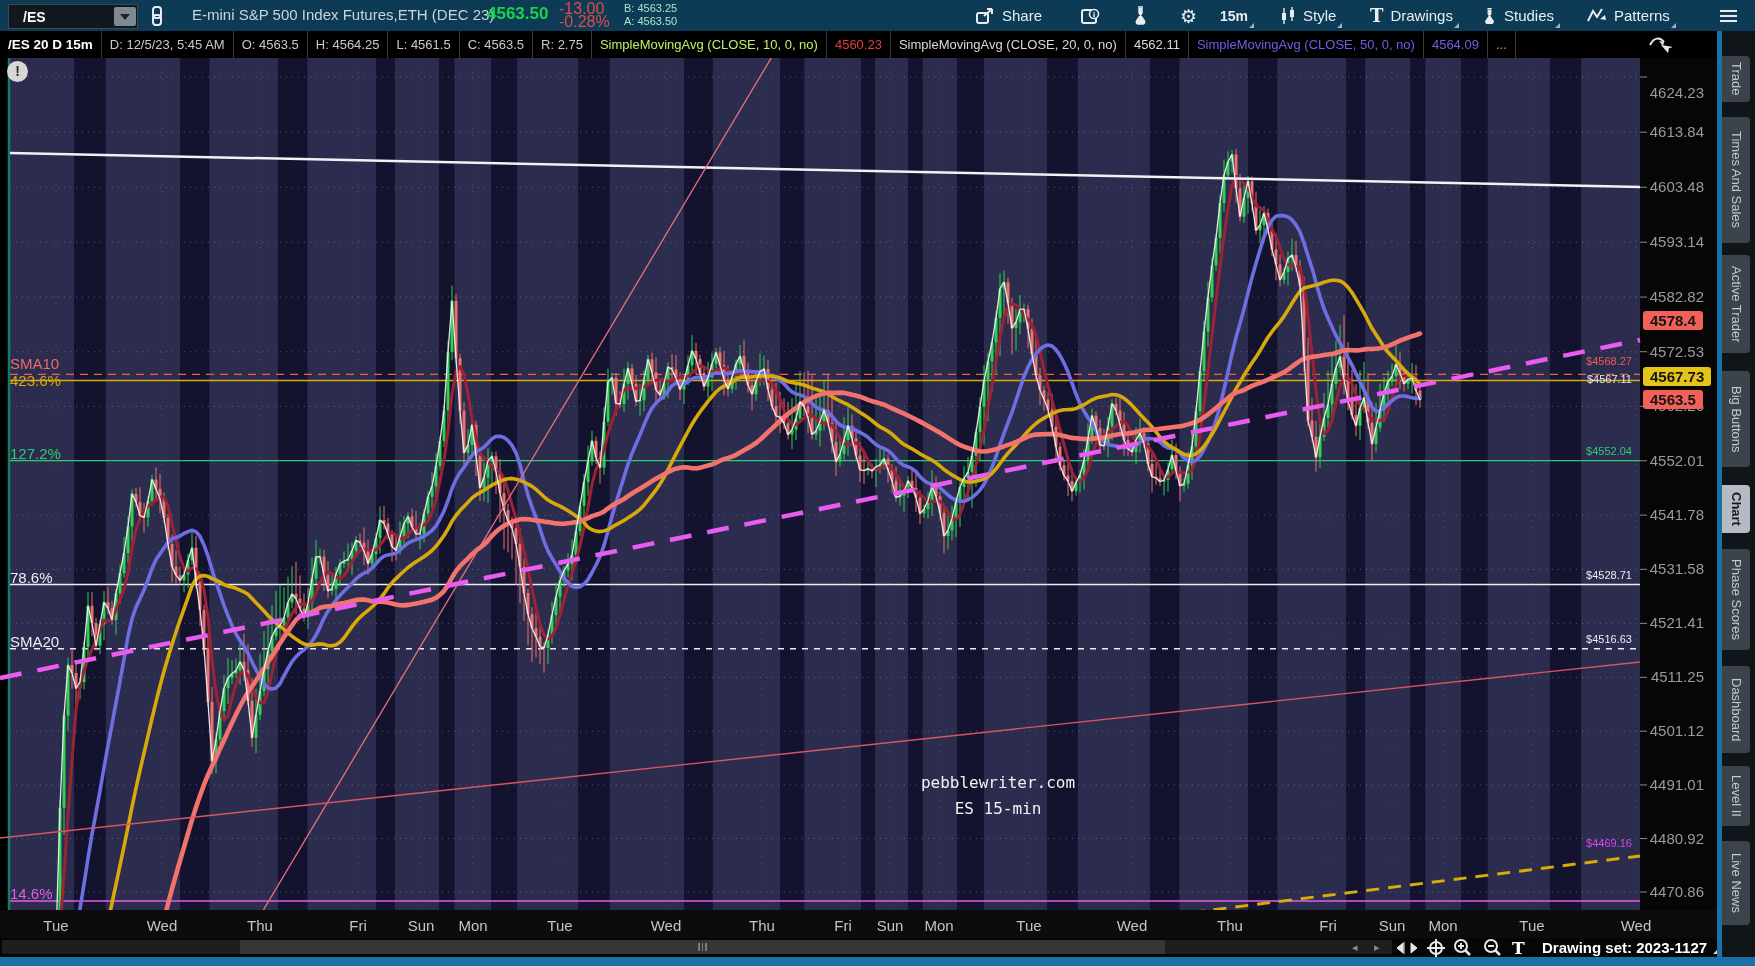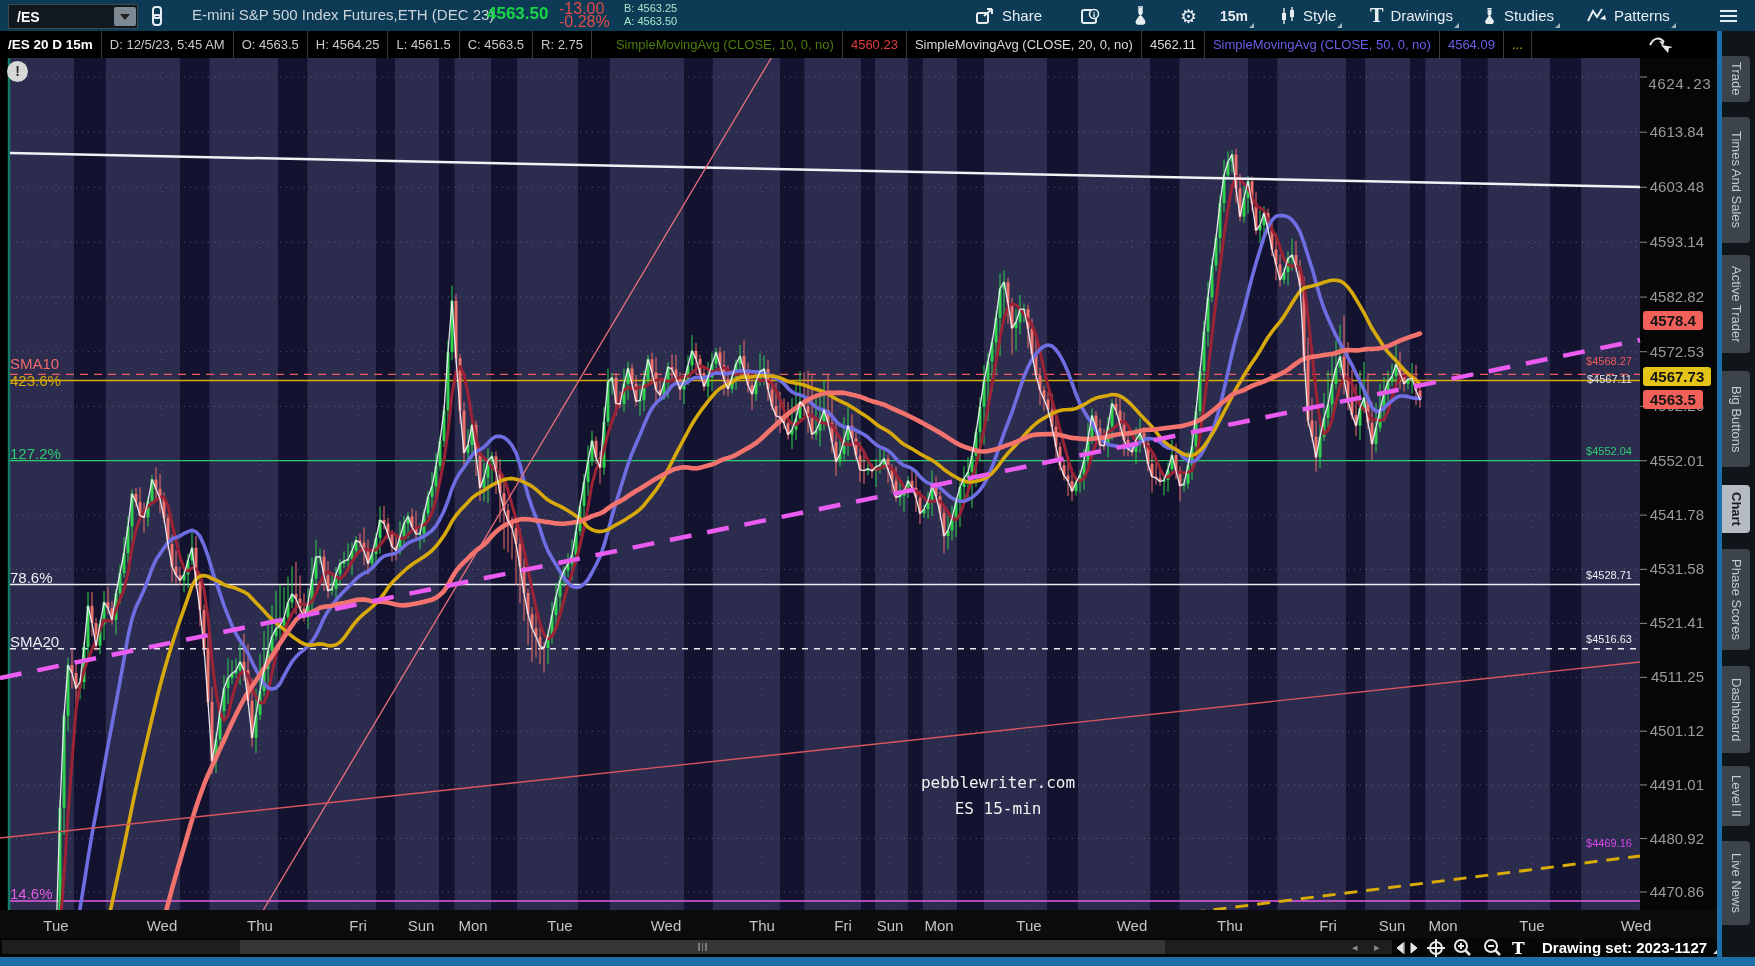--- a/index.html
+++ b/index.html
@@ -2,21 +2,21 @@
 <html><head>
 <meta charset="utf-8">
 <style>
   html,body{margin:0;padding:0;background:#000;}
   #app{position:relative;width:1755px;height:966px;overflow:hidden;background:#000;
        font-family:"Liberation Sans",sans-serif;-webkit-font-smoothing:antialiased;}
   
   .topbar{position:absolute;left:0;top:0;width:1755px;height:31px;background:#0d3a55;}
   .symbox{position:absolute;left:8px;top:4px;width:128px;height:23px;background:#11181e;
           border:1px solid #3b4954;display:flex;align-items:center;}
-  .symbox .sym{color:#fff;font-size:14px;font-weight:bold;padding-left:8px;flex:1;}
+  .symbox .sym{color:#fff;font-size:14px;font-weight:bold;padding-left:14px;flex:1;}
   .symcaret{width:22px;height:19px;margin-right:1px;background:#7e8a93;border-radius:2px;
             display:flex;align-items:center;justify-content:center;}
   .symcaret i{width:0;height:0;border-left:5px solid transparent;border-right:5px solid transparent;border-top:6px solid #222;}
   .t-title{position:absolute;left:192px;top:6px;color:#cbd4da;font-size:15px;}
   .t-last{position:absolute;left:487px;top:4px;color:#17d448;font-size:17px;font-weight:bold;}
   .t-chg{position:absolute;left:559px;top:2px;color:#e24b4b;font-size:16px;line-height:13px;}
   .t-ba{position:absolute;left:624px;top:2px;color:#a6e7c9;font-size:11px;line-height:13px;}
   .tbtn{position:absolute;top:0;height:31px;display:flex;align-items:center;gap:7px;color:#e8edf1;
         font-size:15px;padding:0 8px;cursor:pointer;}
   .tbtn .ddc{position:absolute;right:2px;bottom:3px;width:0;height:0;
@@ -159,21 +159,21 @@
   </div>
 
   <div class="ohlcbar" id="ohlcbar">
       <div class="seg b" style="color: rgb(255, 255, 255);">/ES 20 D 15m</div>
       <div class="seg" style="color: rgb(201, 201, 201);">D: 12/5/23, 5:45 AM</div>
       <div class="seg" style="color: rgb(201, 201, 201);">O: 4563.5</div>
       <div class="seg" style="color: rgb(201, 201, 201);">H: 4564.25</div>
       <div class="seg" style="color: rgb(201, 201, 201);">L: 4561.5</div>
       <div class="seg" style="color: rgb(201, 201, 201);">C: 4563.5</div>
       <div class="seg" style="color: rgb(201, 201, 201);">R: 2.75</div>
-      <div class="seg" style="color: #4d7c0f; margin-left: 16px;">SimpleMovingAvg (CLOSE, 10, 0, no)</div>
+      <div class="seg" style="color: #bef264;">SimpleMovingAvg (CLOSE, 10, 0, no)</div>
       <div class="seg" style="color: rgb(226, 61, 61);">4560.23</div>
       <div class="seg" style="color: rgb(217, 217, 217);">SimpleMovingAvg (CLOSE, 20, 0, no)</div>
       <div class="seg" style="color: rgb(217, 217, 217);">4562.11</div>
       <div class="seg" style="color: rgb(106, 95, 232);">SimpleMovingAvg (CLOSE, 50, 0, no)</div>
       <div class="seg" style="color: rgb(106, 95, 232);">4564.09</div>
       <div class="seg" style="color: rgb(201, 173, 0);">...</div>
     </div>
   <span class="cursor-ico">
     <svg width="24" height="22" viewBox="0 0 24 22">
         <path d="M2 12 C6 4 12 4 16 9" fill="none" stroke="#e8e8e8" stroke-width="2"></path>
@@ -953,21 +953,21 @@
       <polyline points="12,1540.8 16,1524.9 20,1508.9 24,1492.8 28,1476.7 32,1460.5 36,1444.3 40,1428.3 44,1412.3 48,1396.2 52,1380.1 56,1363.9 60,1345.9 64,1326.6 68,1306.8 72,1287.3 76,1268.1 80,1249.0 84,1229.6 88,1209.8 92,1190.4 96,1171.6 100,1152.5 104,1133.2 108,1114.4 112,1096.1 116,1077.5 120,1058.8 124,1040.0 128,1021.1 132,1002.2 136,983.7 140,965.6 144,947.7 148,929.9 152,912.1 156,894.8 160,877.9 164,861.5 168,845.9 172,831.0 176,816.7 180,802.8 184,789.1 188,775.5 192,761.9 196,749.3 200,737.6 204,726.7 208,716.9 212,708.3 216,699.7 220,690.9 224,682.2 228,673.4 232,664.8 236,656.5 240,648.5 244,641.0 248,634.3 252,628.5 256,622.5 260,616.5 264,610.4 268,604.2 272,597.9 276,591.6 280,585.3 284,579.3 288,573.3 292,567.4 296,561.7 300,558.4 304,556.7 308,555.7 312,554.1 316,551.9 320,549.8 324,548.7 328,548.4 332,547.8 336,546.6 340,545.6 344,544.9 348,544.1 352,543.0 356,542.1 360,541.6 364,541.5 368,542.2 372,543.2 376,543.8 380,543.8 384,543.9 388,544.5 392,545.6 396,546.6 400,547.3 404,547.4 408,546.9 412,546.2 416,545.6 420,544.8 424,543.8 428,542.7 432,541.7 436,539.8 440,536.9 444,533.0 448,527.1 452,519.5 456,513.1 460,508.1 464,504.2 468,500.3 472,496.2 476,492.6 480,489.7 484,486.5 488,482.5 492,477.8 496,473.7 500,470.4 504,467.8 508,465.6 512,463.8 516,462.4 520,461.4 524,461.0 528,461.2 532,461.8 536,462.4 540,463.0 544,463.6 548,464.1 552,464.7 556,465.4 560,465.8 564,465.7 568,465.2 572,464.7 576,464.0 580,463.0 584,461.7 588,460.1 592,458.2 596,456.8 600,455.6 604,453.4 608,450.4 612,447.5 616,445.2 620,443.3 624,441.0 628,438.2 632,435.5 636,433.0 640,430.7 644,428.3 648,425.7 652,423.1 656,420.7 660,418.4 664,416.2 668,414.1 672,412.1 676,410.7 680,409.8 684,409.3 688,409.5 692,410.3 696,410.4 700,409.7 704,408.6 708,407.5 712,406.5 716,404.8 720,402.7 724,401.1 728,399.9 732,398.6 736,396.8 740,394.5 744,392.2 748,389.9 752,387.7 756,385.0 760,381.7 764,378.0 768,374.2 772,370.5 776,366.8 780,363.0 784,359.3 788,355.9 792,352.8 796,349.9 800,346.9 804,344.2 808,341.7 812,339.7 816,338.0 820,336.6 824,335.4 828,334.8 832,334.8 836,334.9 840,334.6 844,334.9 848,335.7 852,336.7 856,337.6 860,338.7 864,340.1 868,341.8 872,343.2 876,344.3 880,345.4 884,346.7 888,348.5 892,350.4 896,352.1 900,353.8 904,355.6 908,357.5 912,359.5 916,361.5 920,363.6 924,365.7 928,368.0 932,370.2 936,372.5 940,374.8 944,377.3 948,379.9 952,382.4 956,384.9 960,387.0 964,388.6 968,390.0 972,391.3 976,392.5 980,393.3 984,393.5 988,393.1 992,392.2 996,391.2 1000,389.8 1004,388.3 1008,386.9 1012,385.6 1016,384.0 1020,382.2 1024,380.3 1028,378.6 1032,377.3 1036,376.6 1040,376.4 1044,376.3 1048,376.1 1052,376.0 1056,376.3 1060,377.0 1064,378.1 1068,379.1 1072,379.9 1076,380.2 1080,380.6 1084,380.9 1088,381.1 1092,380.8 1096,380.3 1100,379.9 1104,379.5 1108,378.8 1112,377.6 1116,376.7 1120,376.0 1124,375.7 1128,375.4 1132,374.9 1136,373.9 1140,372.9 1144,372.1 1148,371.8 1152,371.6 1156,371.3 1160,370.8 1164,370.3 1168,369.8 1172,369.3 1176,368.8 1180,368.4 1184,367.5 1188,366.4 1192,365.2 1196,363.7 1200,361.8 1204,359.3 1208,356.4 1212,353.3 1216,350.0 1220,346.6 1224,343.2 1228,339.9 1232,336.7 1236,334.6 1240,333.4 1244,332.0 1248,329.9 1252,327.9 1256,326.3 1260,324.9 1264,323.3 1268,321.7 1272,319.9 1276,318.1 1280,316.2 1284,314.1 1288,311.6 1292,308.7 1296,305.7 1300,302.8 1304,300.8 1308,299.8 1312,298.8 1316,298.4 1320,297.8 1324,297.1 1328,296.5 1332,296.0 1336,295.0 1340,293.5 1344,292.4 1348,292.0 1352,292.2 1356,292.4 1360,292.1 1364,291.4 1368,291.0 1372,290.9 1376,290.7 1380,290.3 1384,289.4 1388,288.1 1392,286.4 1396,284.5 1400,282.7 1404,281.1 1408,279.6 1412,278.3 1416,277.0 1420,275.5" fill="none" stroke="#f2736d" stroke-width="4.6" stroke-linejoin="round" stroke-linecap="round" opacity="1"></polyline>
       <polyline points="16,1015.8 20,996.0 24,977.8 28,963.4 32,955.9 36,950.7 40,940.4 44,923.2 48,904.4 52,890.5 56,881.7 60,749.9 64,657.6 68,607.1 72,615.0 76,630.3 80,624.0 84,588.9 88,547.9 92,565.1 96,587.7 100,566.3 104,544.3 108,550.2 112,562.0 116,535.4 120,515.0 124,495.0 128,468.5 132,435.8 136,444.0 140,457.7 144,459.4 148,443.2 152,421.6 156,430.8 160,440.8 164,460.0 168,486.0 172,508.6 176,517.2 180,522.4 184,516.5 188,502.4 192,489.9 196,523.6 200,552.1 204,590.2 208,643.8 212,702.8 216,681.3 220,653.1 224,630.3 228,620.0 232,615.6 236,612.5 240,603.8 244,611.9 248,642.8 252,679.8 256,656.8 260,633.3 264,611.3 268,593.0 272,578.2 276,570.8 280,567.5 284,559.6 288,544.5 292,536.0 296,540.7 300,550.5 304,559.3 308,545.1 312,520.7 316,498.8 320,498.7 324,517.2 328,532.8 332,530.8 336,515.8 340,505.8 344,503.1 348,501.3 352,492.8 356,482.3 360,484.8 364,493.2 368,505.5 372,495.9 376,480.0 380,462.0 384,465.5 388,476.3 392,488.8 396,492.3 400,478.7 404,465.6 408,458.5 412,468.8 416,476.0 420,475.7 424,455.5 428,438.8 432,428.6 436,408.1 440,382.9 444,352.4 448,294.3 452,243.0 456,300.2 460,352.5 464,394.8 468,387.1 472,366.9 476,397.5 480,429.8 484,419.6 488,402.6 492,398.3 496,413.7 500,435.2 504,451.9 508,463.0 512,470.2 516,486.0 520,508.8 524,535.0 528,556.1 532,570.2 536,578.8 540,588.6 544,589.9 548,576.7 552,557.2 556,538.8 560,522.7 564,512.6 568,506.1 572,497.0 576,473.4 580,447.9 584,424.1 588,403.4 592,382.8 596,399.4 600,409.6 604,363.7 608,323.7 612,319.8 616,345.3 620,346.0 624,325.8 628,310.5 632,325.8 636,343.3 640,342.3 644,321.7 648,301.3 652,314.4 656,331.9 660,337.0 664,325.2 668,309.0 672,311.4 676,320.2 680,331.4 684,322.2 688,307.4 692,292.9 696,301.0 700,315.1 704,328.4 708,319.4 712,305.8 716,294.5 720,306.9 724,321.4 728,330.9 732,319.2 736,305.9 740,298.2 744,312.6 748,327.1 752,336.2 756,323.5 760,313.6 764,310.9 768,331.4 772,348.1 776,357.8 780,359.4 784,365.3 788,376.6 792,371.7 796,360.5 800,343.8 804,348.3 808,359.9 812,376.4 816,373.0 820,363.6 824,352.0 828,364.7 832,383.8 836,403.6 840,396.1 844,382.0 848,367.7 852,380.4 856,397.3 860,411.8 864,412.7 868,410.6 872,413.0 876,408.6 880,406.9 884,400.7 888,411.7 892,422.7 896,439.4 900,437.8 904,434.0 908,422.8 912,429.8 916,439.4 920,455.5 924,451.1 928,442.5 932,428.1 936,438.3 940,454.9 944,477.9 948,472.3 952,460.4 956,443.7 960,429.0 964,420.3 968,414.1 972,397.8 976,374.3 980,348.7 984,322.9 988,303.5 992,284.5 996,259.8 1000,230.7 1004,224.2 1008,245.1 1012,270.2 1016,264.2 1020,251.2 1024,251.1 1028,270.9 1032,296.2 1036,317.3 1040,332.2 1044,341.3 1048,351.6 1052,368.7 1056,388.8 1060,407.2 1064,417.5 1068,423.1 1072,433.2 1076,424.4 1080,416.9 1084,402.5 1088,380.4 1092,357.6 1096,370.0 1100,387.0 1104,387.9 1108,368.5 1112,345.7 1116,352.5 1120,366.7 1124,381.9 1128,390.8 1132,394.0 1136,381.8 1140,375.3 1144,385.6 1148,405.8 1152,418.7 1156,420.1 1160,423.7 1164,422.0 1168,411.5 1172,397.1 1176,412.8 1180,427.9 1184,425.8 1188,407.1 1192,388.5 1196,353.3 1200,313.2 1204,273.6 1208,239.1 1212,207.5 1216,179.9 1220,145.1 1224,117.2 1228,103.7 1232,96.6 1236,130.2 1240,158.6 1244,139.9 1248,123.1 1252,145.5 1256,172.4 1260,167.2 1264,155.0 1268,171.4 1272,191.3 1276,206.4 1280,221.8 1284,214.2 1288,200.5 1292,197.0 1296,209.6 1300,227.7 1304,298.0 1308,362.3 1312,378.7 1316,399.3 1320,378.8 1324,360.0 1328,346.4 1332,325.9 1336,309.7 1340,298.7 1344,321.6 1348,342.6 1352,357.1 1356,367.7 1360,350.0 1364,339.7 1368,364.7 1372,386.0 1376,369.5 1380,352.2 1384,335.2 1388,323.5 1392,318.4 1396,306.3 1400,315.2 1404,325.8 1408,321.4 1412,320.1 1416,332.5 1420,341.7" fill="none" stroke="#eef0f4" stroke-width="1.3" stroke-linejoin="round" stroke-linecap="round" opacity="0.95"></polyline>
       <line x1="10" y1="95" x2="1640" y2="129" stroke="#f2f2f6" stroke-width="2.5"></line>
       <line x1="230" y1="908" x2="773" y2="-3" stroke="#e8707c" stroke-width="1.3"></line>
       <line x1="0" y1="780" x2="1640" y2="604" stroke="#d95560" stroke-width="1.3"></line>
       <line x1="0" y1="620" x2="1640" y2="282" stroke="#ea5cf0" stroke-width="4.5" stroke-dasharray="22 16"></line>
       <line x1="1148" y1="860" x2="1640" y2="798" stroke="#d9ab07" stroke-width="3" stroke-dasharray="13 9"></line>
     </svg>
   <div class="warn">!</div>
   <div id="labels">
-      <div class="ytick" style="top: 77px; font-family: Liberation Mono, monospace;">4624.23</div>
+      <div class="ytick" style="top: 84px;">4624.23</div>
       <div class="ytick" style="top: 123.212px;">4613.84</div>
       <div class="ytick" style="top: 178.264px;">4603.48</div>
       <div class="ytick" style="top: 233.211px;">4593.14</div>
       <div class="ytick" style="top: 288.051px;">4582.82</div>
       <div class="ytick" style="top: 342.731px;">4572.53</div>
       <div class="ytick" style="top: 397.305px;">4562.26</div>
       <div class="ytick" style="top: 451.773px;">4552.01</div>
       <div class="ytick" style="top: 506.135px;">4541.78</div>
       <div class="ytick" style="top: 560.337px;">4531.58</div>
       <div class="ytick" style="top: 614.38px;">4521.41</div>

